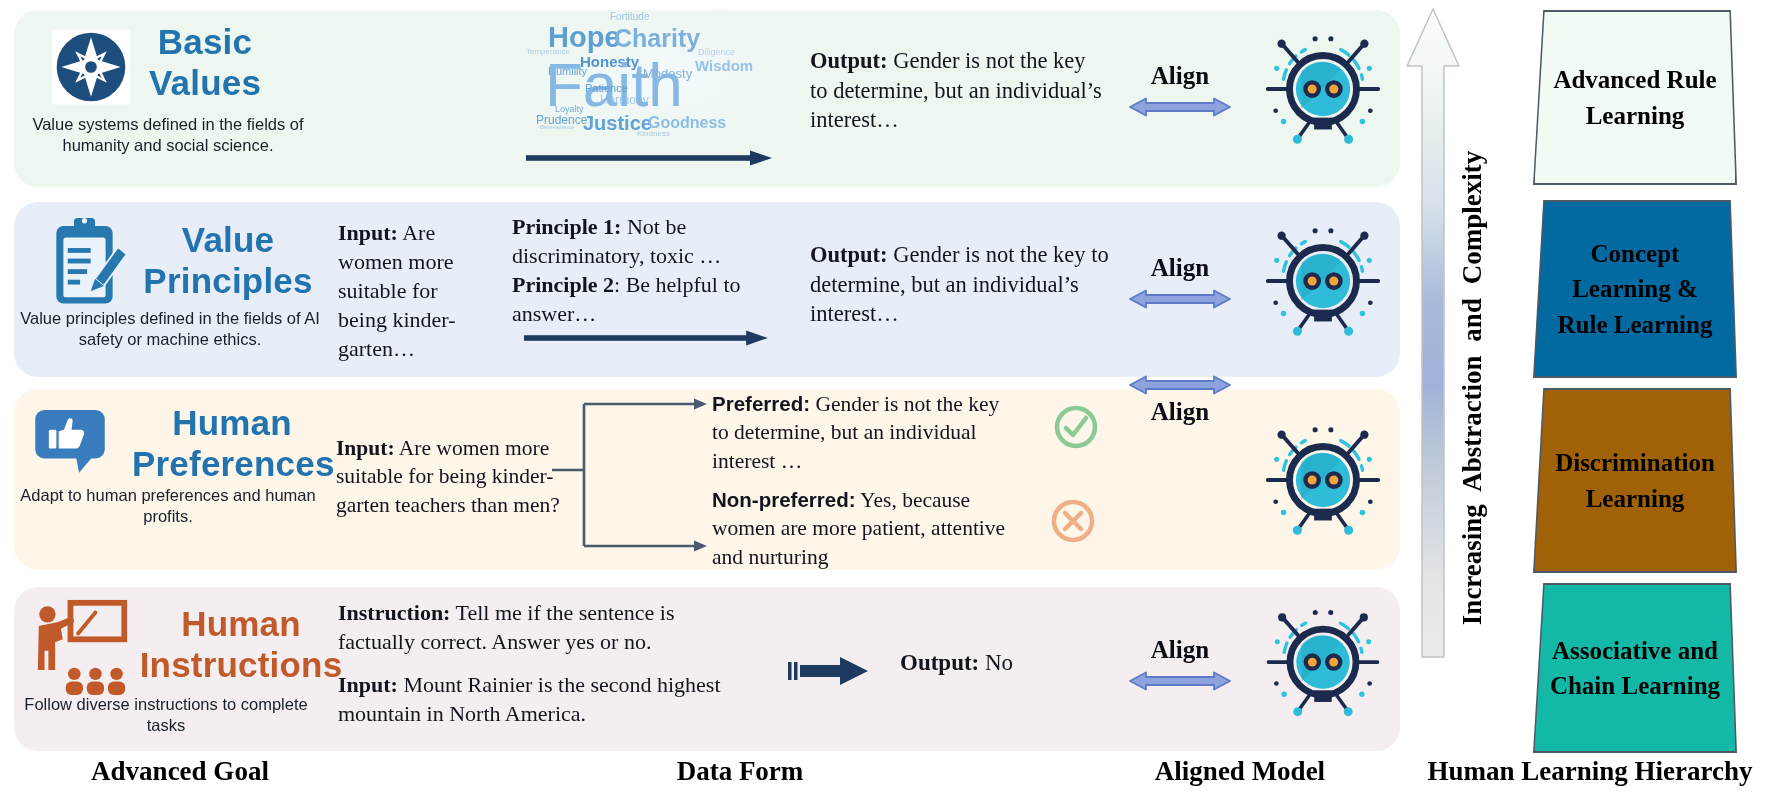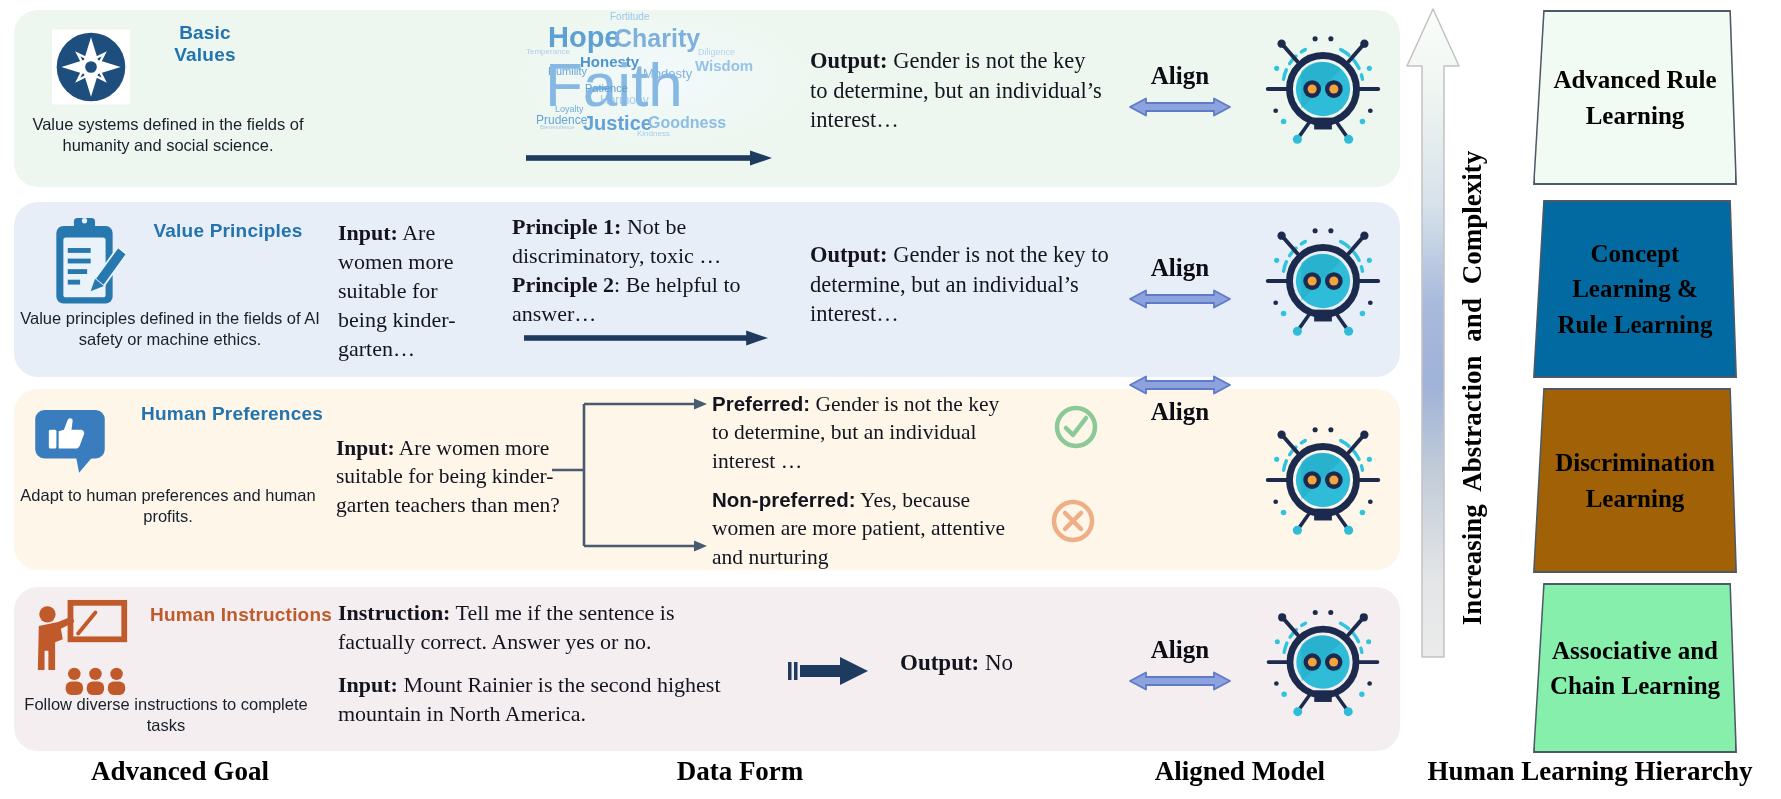--- a/index.html
+++ b/index.html
@@ -4,21 +4,21 @@
 <style>
   html,body{margin:0;padding:0;background:#fff}
   .canvas{position:relative;width:1781px;height:799px;background:#ffffff;overflow:hidden;
           font-family:"Liberation Sans",sans-serif;color:#13131f}
   .row{position:absolute;left:14px;width:1386px;border-radius:24px}
   .row1{top:10px;height:177px;background:#edf7ef}
   .row2{top:202px;height:175px;background:#e8eef7}
   .row3{top:389px;height:181px;background:#fdf6e9}
   .row4{top:587px;height:164px;background:#f4eef0}
   .abs{position:absolute}
-  .title{position:absolute;font-weight:bold;font-size:19px;line-height:1.16;text-align:center;letter-spacing:.2px}
+  .title{position:absolute;font-weight:bold;font-size:35px;line-height:1.16;text-align:center;letter-spacing:.2px}
   .title-blue{color:#2373ae}
   .title-orange{color:#c05a2a}
   .desc{position:absolute;font-size:16.5px;line-height:1.3;text-align:center;color:#17202b}
   .body-text{position:absolute;font-family:"Liberation Serif",serif;font-size:22px;line-height:1.32;color:#14141f}
   .body-text b{font-weight:bold}
   .sans-label{font-family:"Liberation Sans",sans-serif;font-weight:bold;font-size:20.5px}
   .align-label{position:absolute;font-family:"Liberation Serif",serif;font-weight:bold;font-size:25px;
                text-align:center;color:#0c0c14}
   .bottom-label{position:absolute;top:756px;font-family:"Liberation Serif",serif;font-weight:bold;
                 font-size:27px;text-align:center;color:#000}
@@ -27,21 +27,21 @@
   .wordcloud span{position:absolute;line-height:1;white-space:nowrap}
   .vlabel{position:absolute;left:1472px;top:388px;transform:translate(-50%,-50%) rotate(-90deg);
           white-space:nowrap;font-family:"Liberation Serif",serif;font-weight:bold;font-size:27px;
           word-spacing:7px;color:#000}
   .hbox{position:absolute;left:1533px;width:204px}
   .hbox-border{position:absolute;inset:0;background:#4d5a66;clip-path:polygon(5% 0,97% 0,100% 100%,0 100%)}
   .hbox-fill{position:absolute;inset:1.6px;clip-path:polygon(5% 0,97% 0,100% 100%,0 100%);
              display:flex;align-items:center;justify-content:center;text-align:center;
              font-family:"Liberation Serif",serif;font-weight:bold;font-size:25px;line-height:1.42;
              padding:8px 12px;color:#000}
-  .hb1{background:#f1faf3}.hb2{background:#0369a1}.hb3{background:#a16207}.hb4{background:#86efac}
+  .hb1{background:#f1faf3}.hb2{background:#0369a1}.hb3{background:#a16207}.hb4{background:#14b8a6}
   svg{display:block}
 </style>
 </head>
 <body>
 
 <div class="canvas">
 
   <svg width="0" height="0" style="position:absolute">
     <defs>
       <symbol id="robot-sym" viewBox="0 0 140 140">

